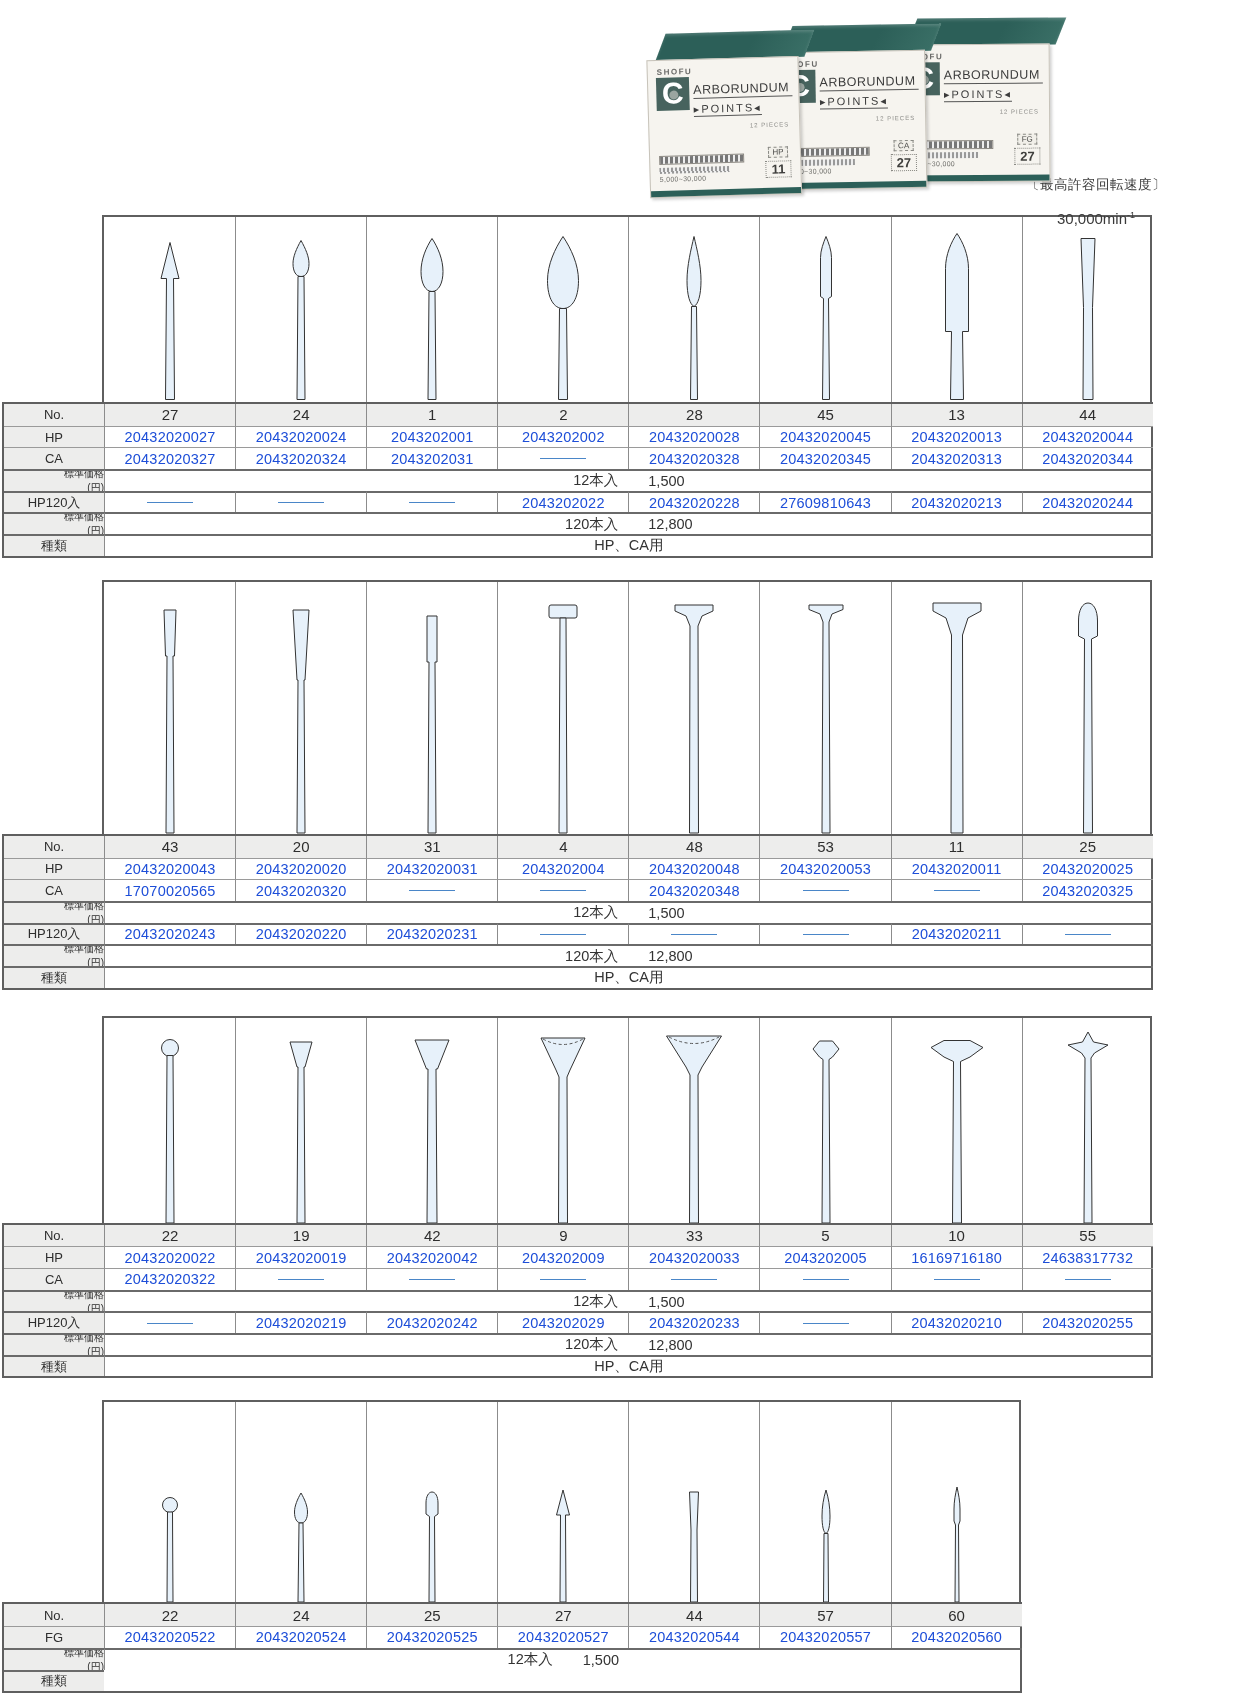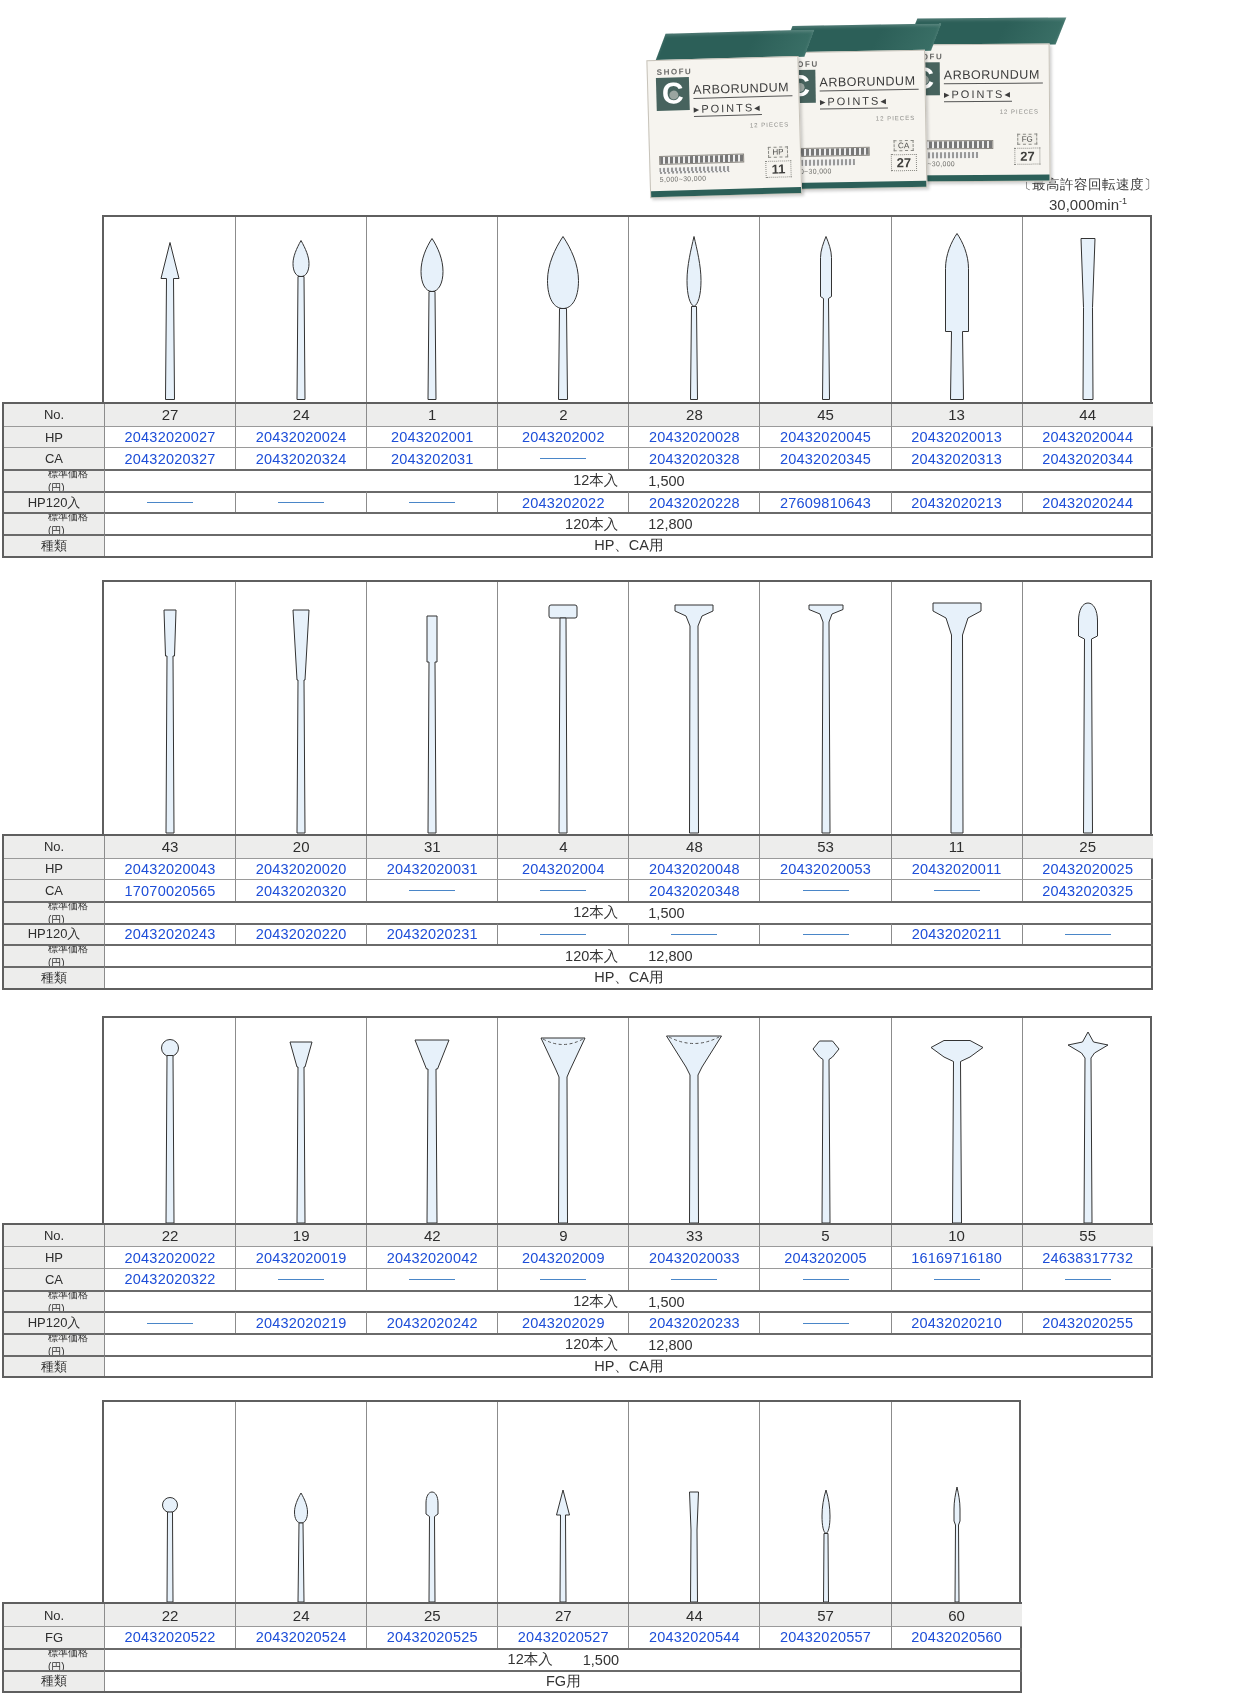--- a/index.html
+++ b/index.html
@@ -39,41 +39,41 @@
     width:70px; margin-bottom:2px; }
   .spec-speed { font-size:7px; color:#6e6e6a; letter-spacing:.3px; }
   .type-box { position:absolute; right:9px; bottom:16px; width:26px; text-align:center; }
   .type-code { display:inline-block; font-size:8px; color:#4a4a48; border:1px dashed #8a8a85;
     padding:0 3px; background:#f1efe9; }
   .type-number { display:block; margin-top:2px; font-size:13px; font-weight:bold; color:#3f3f3d;
     border:1px solid #8a8a85; border-style:dotted; }
   .bottom-strip { position:absolute; left:0; bottom:0; width:100%; height:6px; background:#2c5f58; }
 
   
-  #speed-note { position:absolute; top:176px; right:92px; text-align:center; color:#3a3a3a; }
+  #speed-note { position:absolute; top:176px; right:84px; text-align:center; color:#3a3a3a; }
   #speed-note .lbl { font-size:13.5px; letter-spacing:.5px; }
-  #speed-note .val { font-size:15px; margin-top:2px; }
+  #speed-note .val { font-size:15px; margin-top:16px; }
   #speed-note sup { font-size:9px; }
 
   
   .tbl { margin-left:2px; }
   .tbl + .tbl { margin-top:0; }
   #tbl2 { margin-top:22px; } #tbl3 { margin-top:26px; } #tbl4 { margin-top:22px; }
   .shape-row { margin-left:100px; display:flex; border:2px solid #5f5f5f; border-bottom:none;
     background:#fff; width:1050px; }
   .tbl-fg .shape-row { width:919px; }
   .shape-cell { width:131.1px; flex:none; display:flex; align-items:flex-end;
     justify-content:center; border-left:1px solid #8c8c8c; }
   .shape-cell:first-child { border-left:none; }
   .dgrid { display:grid; border:2px solid #5f5f5f; background:#fff;
     grid-template-columns:100px repeat(8,131.1px); grid-auto-rows:21.7px; width:1150.8px; }
   .tbl-fg .dgrid { grid-template-columns:100px repeat(7,131.1px); width:1019.7px; }
   .cell { display:flex; align-items:center; justify-content:center; border-left:1px solid #8c8c8c;
     border-top:1px solid #9a9a9a; overflow:hidden; }
-  .cell.c0 { border-left:none; }
+  .cell.c0 { border-left:none;text-align:right; }
   .cell.r0 { border-top:none; }
   .cell.thick { border-top:2px solid #6a6a6a; }
   .lab { background:#ededec; font-size:13px; color:#2e2e2e; }
   .lab.small { font-size:10px;padding-left:44px; }
   .nocell { background:#ededec; font-size:15px; color:#2e2e2e; }
   .code { font-size:14.5px; color:#1d4ed8; letter-spacing:.2px; }
   .dash { display:inline-block; width:46px; height:0; border-top:1.6px solid #4a86c8; }
   .merged { grid-column:2 / -1; font-size:14.5px; color:#333;text-align:right; }
   .merged .qty { margin-right:30px; }
   svg.bur { display:block; }
@@ -556,18 +556,17 @@
           <div class="cell code">20432020527</div>
           <div class="cell code">20432020544</div>
           <div class="cell code">20432020557</div>
           <div class="cell code">20432020560</div>
           <div class="cell lab small c0 thick">標準価格(円)</div>
           <div class="cell merged thick">
             <span class="qty">12本入</span>
             <span>1,500</span>
           </div>
           <div class="cell lab c0 thick">種類</div>
-          <div class="cell merged thick">FG用</div>
         </div>
       </div>
     </div>
 
 </div>
 
 </body></html>

